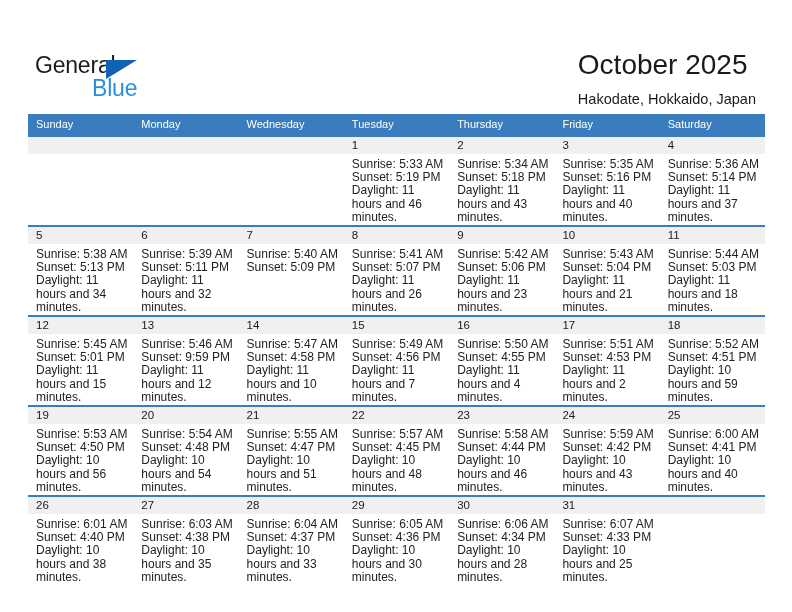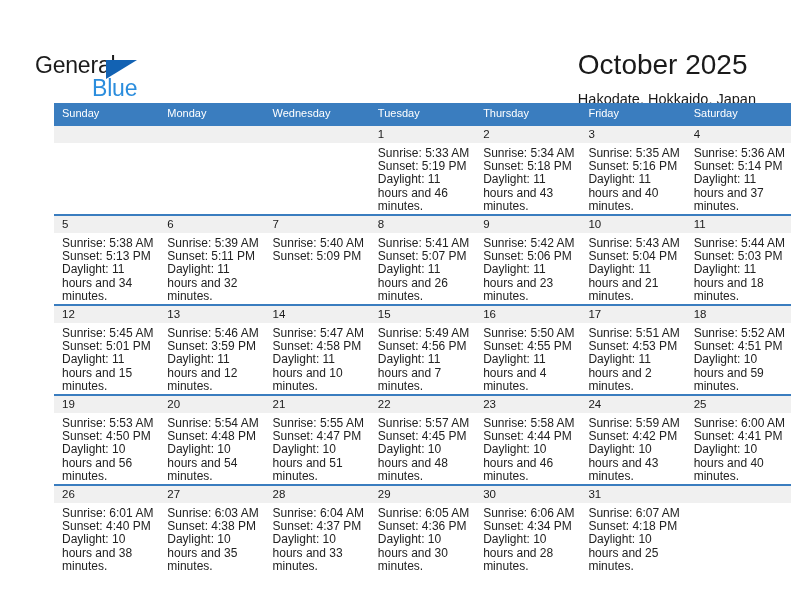--- a/index.html
+++ b/index.html
@@ -83,23 +83,22 @@
     font-weight: normal;
     color: #1a1a1a;
     line-height: 18px;
     white-space: nowrap;
   }
 
   
   .calendar {
     position: absolute;
     left: 28px;
-    top: 103px;
+    top: 114px;
     width: 737px;
-    margin-left: 26px;
   }
   .dow-row {
     display: flex;
     width: 100%;
     background: #3a7dbf;
     height: 21px;
   }
   .dow-cell {
     flex: 1 1 0;
     box-sizing: border-box;
@@ -291,21 +290,21 @@
             <div class="details">
               <div>Sunrise: 5:45 AM</div>
               <div>Sunset: 5:01 PM</div>
               <div class="wrap2">Daylight: 11 hours and 15 minutes.</div>
             </div>
           </div>
           <div class="day-cell">
             <div class="daynum-band">13</div>
             <div class="details">
               <div>Sunrise: 5:46 AM</div>
-              <div>Sunset: 3:59 PM</div>
+              <div>Sunset: 9:59 PM</div>
               <div class="wrap2">Daylight: 11 hours and 12 minutes.</div>
             </div>
           </div>
           <div class="day-cell">
             <div class="daynum-band">14</div>
             <div class="details">
               <div>Sunrise: 5:47 AM</div>
               <div>Sunset: 4:58 PM</div>
               <div class="wrap2">Daylight: 11 hours and 10 minutes.</div>
             </div>
@@ -439,21 +438,21 @@
             <div class="details">
               <div>Sunrise: 6:06 AM</div>
               <div>Sunset: 4:34 PM</div>
               <div class="wrap2">Daylight: 10 hours and 28 minutes.</div>
             </div>
           </div>
           <div class="day-cell">
             <div class="daynum-band">31</div>
             <div class="details">
               <div>Sunrise: 6:07 AM</div>
-              <div>Sunset: 4:18 PM</div>
+              <div>Sunset: 4:33 PM</div>
               <div class="wrap2">Daylight: 10 hours and 25 minutes.</div>
             </div>
           </div>
           <div class="day-cell empty">
             <div class="daynum-band"></div>
           </div>
         </div>
       </div>
   </div>
 

